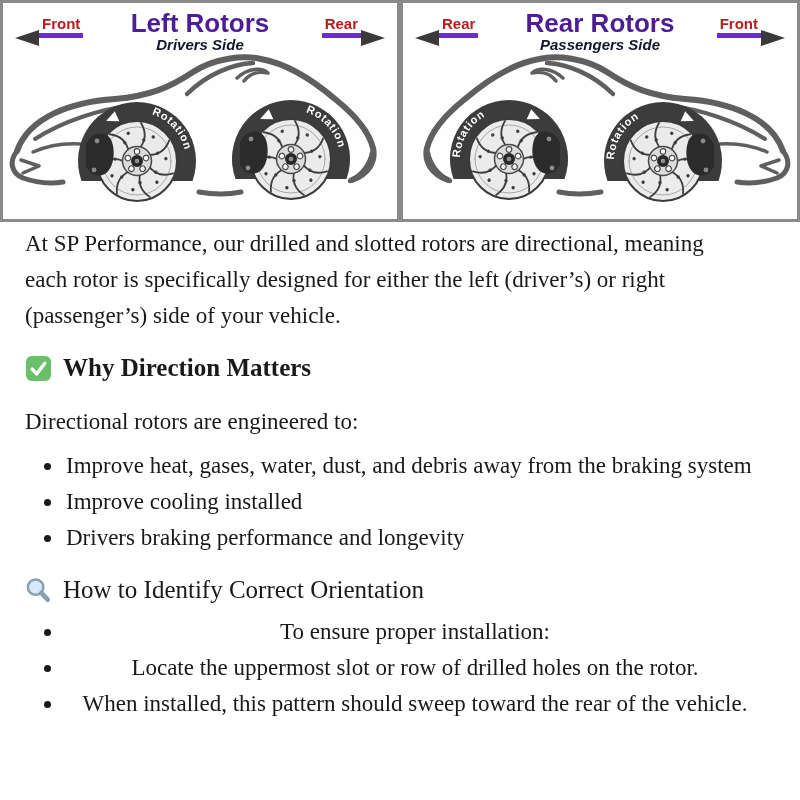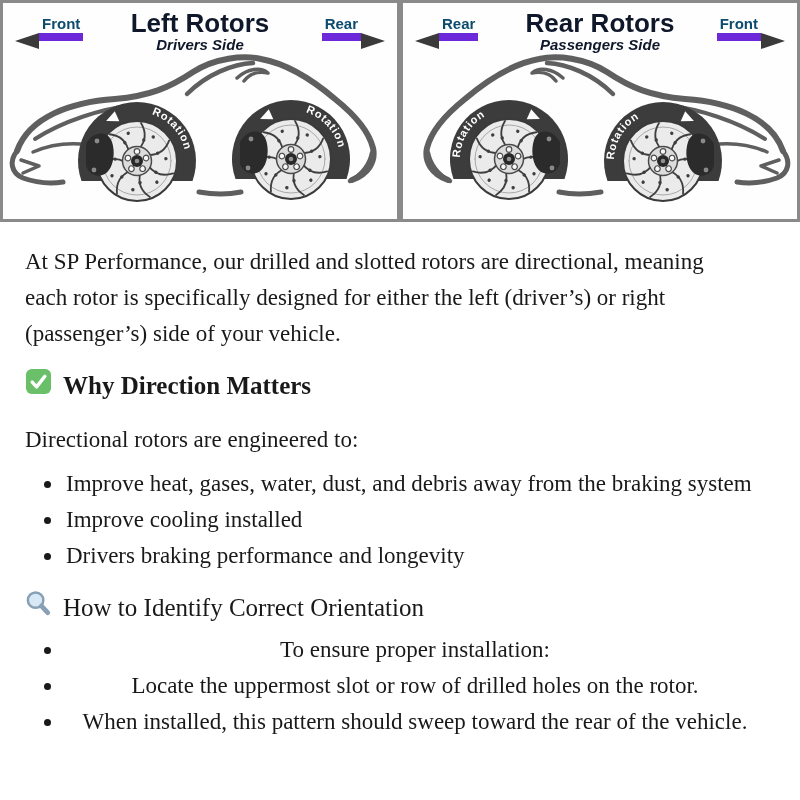--- a/index.html
+++ b/index.html
@@ -7,32 +7,32 @@
     width:800px;height:800px;overflow:hidden;background:#ffffff;
     font-family:"Liberation Serif", serif;color:var(--text,#191919);
   }
   
   .panels{display:flex;height:222px;}
   .panel{flex:1;position:relative;border:3px solid var(--panel-border,#8a8a8a);background:#fefefe;overflow:hidden;}
   .car-svg{position:absolute;left:0;top:0;width:100%;height:100%;}
   .car-svg text.rot{font:bold 11px "Liberation Sans",sans-serif;fill:#ffffff;letter-spacing:0.8px;}
   .panel-head{position:absolute;top:7px;left:12px;right:12px;display:flex;justify-content:space-between;align-items:flex-start;}
   .titles{position:absolute;left:50%;transform:translateX(-50%);top:0;text-align:center;white-space:nowrap;}
-  .ptitle{font:bold 26px "Liberation Sans",sans-serif;line-height:26px;color:#0f172a;}
+  .ptitle{font:bold 26px "Liberation Sans",sans-serif;line-height:26px;color:#4c1d95;}
   .psub{font:italic bold 15px "Liberation Sans",sans-serif;line-height:17px;color:#0f172a;}
   .dir{display:flex;align-items:flex-end;margin-top:6px;}
-  .dir-text{font:bold 15px "Liberation Sans",sans-serif;color:#0c4a6e;border-bottom:8px solid #6d28d9;padding:0 3px 1px;line-height:16px;}
+  .dir-text{font:bold 15px "Liberation Sans",sans-serif;color:#b91c1c;border-bottom:5px solid #6d28d9;padding:0 3px 1px;line-height:16px;}
   .tri{width:0;height:0;display:block;}
   .tri-left{border-top:8px solid transparent;border-bottom:8px solid transparent;border-right:24px solid #3a3a3a;margin-bottom:-8px;}
   .tri-right{border-top:8px solid transparent;border-bottom:8px solid transparent;border-left:24px solid #3a3a3a;margin-bottom:-8px;}
   
-  .content{padding:22px 28px 0 25px;font-size:23px;line-height:36px;}
+  .content{padding:4px 28px 0 25px;font-size:23px;line-height:36px;}
   p{margin:0;}
   .intro{max-width:722px;}
-  h2.sec{display:flex;gap:11px;font-size:25px;line-height:36px;margin:16px 0 0;font-weight:bold;}
+  h2.sec{display:flex;align-items:center;gap:11px;font-size:25px;line-height:36px;margin:16px 0 0;font-weight:bold;}
   h2.sec.regular{font-weight:normal;}
   h2.sec .icon{display:inline-flex;width:27px;height:27px;flex:0 0 27px;}
   .lead{margin-top:18px;}
   ul{margin:8px 0 0;padding-left:39px;max-width:700px;}
   ul.second{margin-top:6px;text-align:center;}
   li{padding-left:2px;}
 </style>
 </head>
 <body>
 

